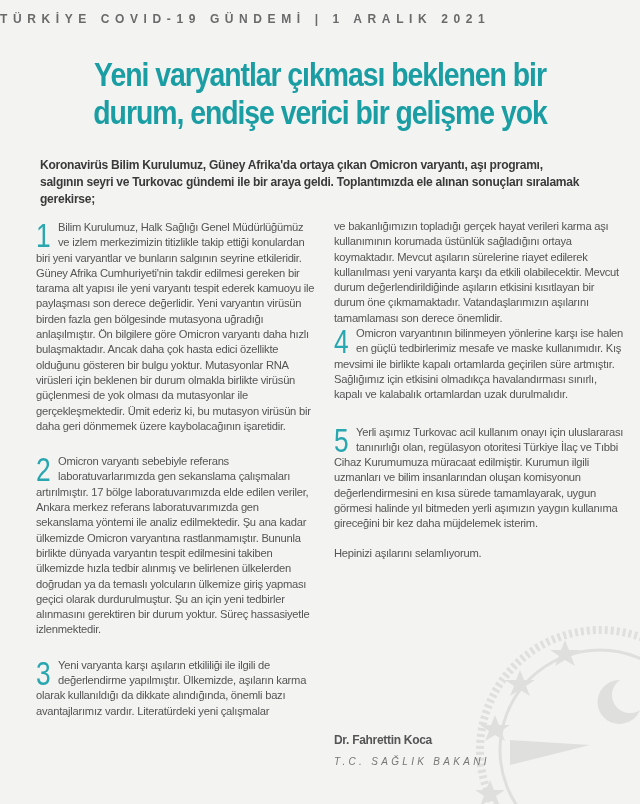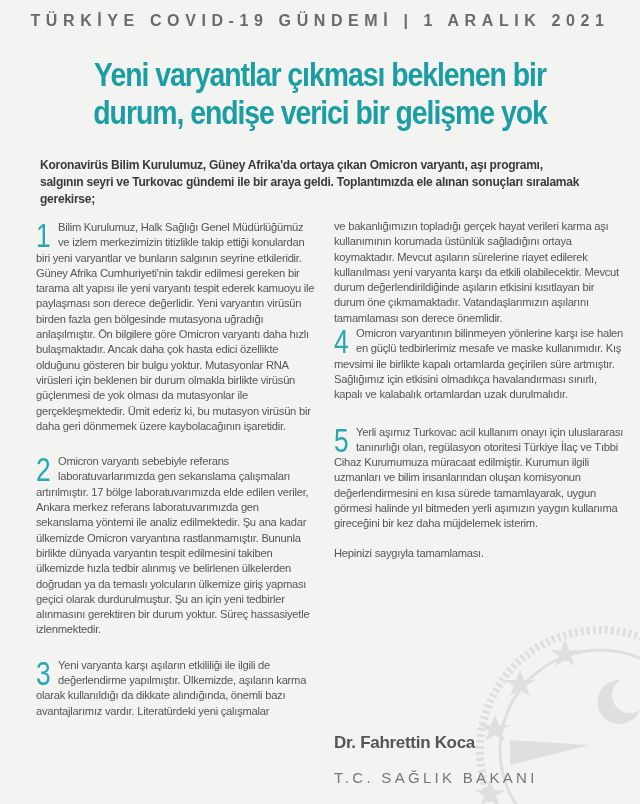--- a/index.html
+++ b/index.html
@@ -3,22 +3,22 @@
 <meta charset="utf-8">
 <style>
   html, body { margin: 0; padding: 0; }
   body {
     width: 640px; height: 804px; overflow: hidden; position: relative;
     background: #f3f3f1;
     font-family: "Liberation Sans", sans-serif;
     color: #4a4a4a;
   }
   .header {
-    position: absolute; top: 12px; left: 0; width: 640px; text-align: center;
-    font-size: 16px; font-weight: bold; letter-spacing: 5.6px; color: #6a6a6a;
+    position: absolute; top: 12px; left: 0; width: 640px; 
+    font-size: 12px; font-weight: bold; letter-spacing: 5.6px; color: #6a6a6a;
   }
   .title {
     position: absolute; top: 56px; left: 0; width: 640px; text-align: center;
     font-family: "Liberation Sans", sans-serif;
     font-weight: bold; color: #1a9ea4; font-size: 33px; line-height: 38px;
     letter-spacing: -1.2px; transform: scaleX(0.86); transform-origin: center top;
   }
   .intro {
     position: absolute; top: 156px; left: 40px; width: 600px;
     font-weight: bold; font-size: 13.4px; line-height: 17px; color: #3a3a3a;
@@ -32,22 +32,22 @@
   .col.right { left: 334px; width: 290px; top: 219px; }
   .para { margin: 0 0 18px 0; }
   .num {
     float: left; font-size: 33px; line-height: 28px; color: #28a7b0;
     font-weight: normal; margin: 2px 4px 0 0; font-family: "Liberation Sans", sans-serif;
     transform: scaleX(0.8); transform-origin: left top; width: 18px;
   }
   .sig {
     position: absolute; left: 334px; top: 733px;
   }
-  .sig-name { font-size: 17px; font-weight: bold; color: #555; letter-spacing: -0.3px; }
-  .sig-title { font-size: 15px; letter-spacing: 3.3px; color: #777; margin-top: 16px; }
+  .sig-name { font-size: 12px; font-weight: bold; color: #555; letter-spacing: -0.3px; }
+  .sig-title { font-size: 10px; letter-spacing: 3.3px; color: #777; margin-top: 9px; font-style: italic; }
   .emblem {
     position: absolute; left: 470px; top: 620px; width: 260px; height: 260px;
     opacity: 0.18;
   }
 </style>
 </head>
 <body>
 
 <div class="header">TÜRKİYE COVID-19 GÜNDEMİ | 1 ARALIK 2021</div>
 
@@ -78,21 +78,21 @@
     <span>ve bakanlığımızın topladığı gerçek hayat verileri karma aşı kullanımının korumada üstünlük sağladığını ortaya koymaktadır. Mevcut aşıların sürelerine riayet edilerek kullanılması yeni varyanta karşı da etkili olabilecektir. Mevcut durum değerlendirildiğinde aşıların etkisini kısıtlayan bir durum öne çıkmamaktadır. Vatandaşlarımızın aşılarını tamamlaması son derece önemlidir.</span>
   </div>
   <div class="para" style="margin-bottom:22px">
     <span class="num">4</span>
     <span>Omicron varyantının bilinmeyen yönlerine karşı ise halen en güçlü tedbirlerimiz mesafe ve maske kullanımıdır. Kış mevsimi ile birlikte kapalı ortamlarda geçirilen süre artmıştır. Sağlığımız için etkisini olmadıkça havalandırması sınırlı, kapalı ve kalabalık ortamlardan uzak durulmalıdır.</span>
   </div>
   <div class="para" style="margin-bottom:14px">
     <span class="num">5</span>
     <span>Yerli aşımız Turkovac acil kullanım onayı için uluslararası tanınırlığı olan, regülasyon otoritesi Türkiye İlaç ve Tıbbi Cihaz Kurumumuza müracaat edilmiştir. Kurumun ilgili uzmanları ve bilim insanlarından oluşan komisyonun değerlendirmesini en kısa sürede tamamlayarak, uygun görmesi halinde yıl bitmeden yerli aşımızın yaygın kullanıma gireceğini bir kez daha müjdelemek isterim.</span>
   </div>
-  <div class="para">Hepinizi saygıyla tamamlaması.</div>
+  <div class="para">Hepinizi aşılarını selamlıyorum.</div>
 </div>
 
 <svg class="emblem" viewBox="0 0 260 260">
   <circle cx="130" cy="130" r="120" fill="none" stroke="#888" stroke-width="8" stroke-dasharray="3 3"></circle>
   <circle cx="130" cy="130" r="100" fill="none" stroke="#888" stroke-width="3"></circle>
   <path d="M150 60 a22 22 0 1 0 20 30 a17 17 0 1 1 -20 -30z" fill="#888"></path>
   <path d="M40 120 L120 125 L40 145 Z" fill="#888"></path>
   <polygon points="95,20 99,30 110,30 101,36 105,46 95,40 85,46 89,36 80,30 91,30" fill="#888"></polygon>
   <polygon points="50,50 54,60 65,60 56,66 60,76 50,70 40,76 44,66 35,60 46,60" fill="#888"></polygon>
   <polygon points="25,95 29,105 40,105 31,111 35,121 25,115 15,121 19,111 10,105 21,105" fill="#888"></polygon>

